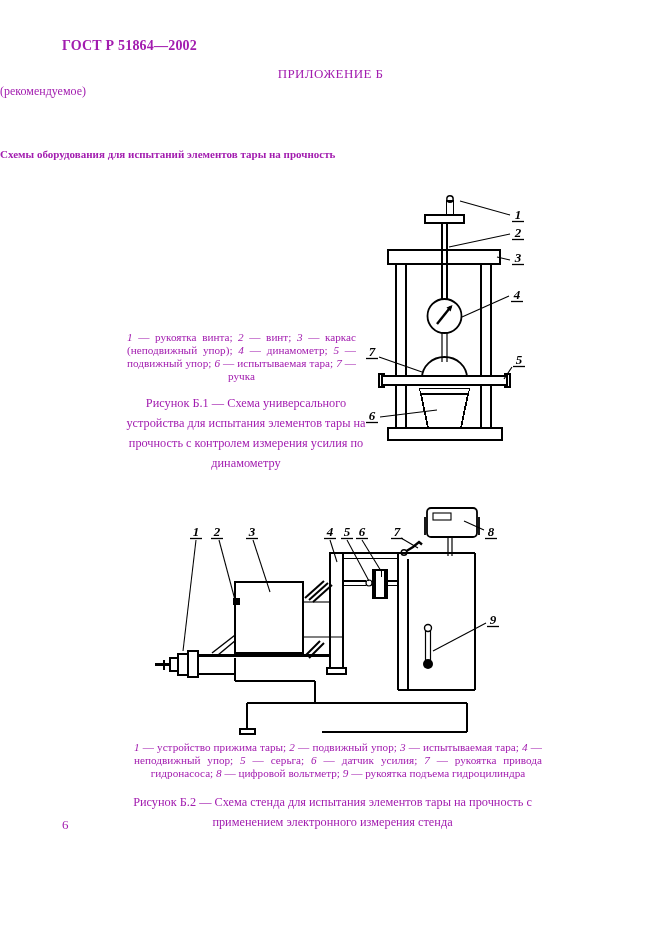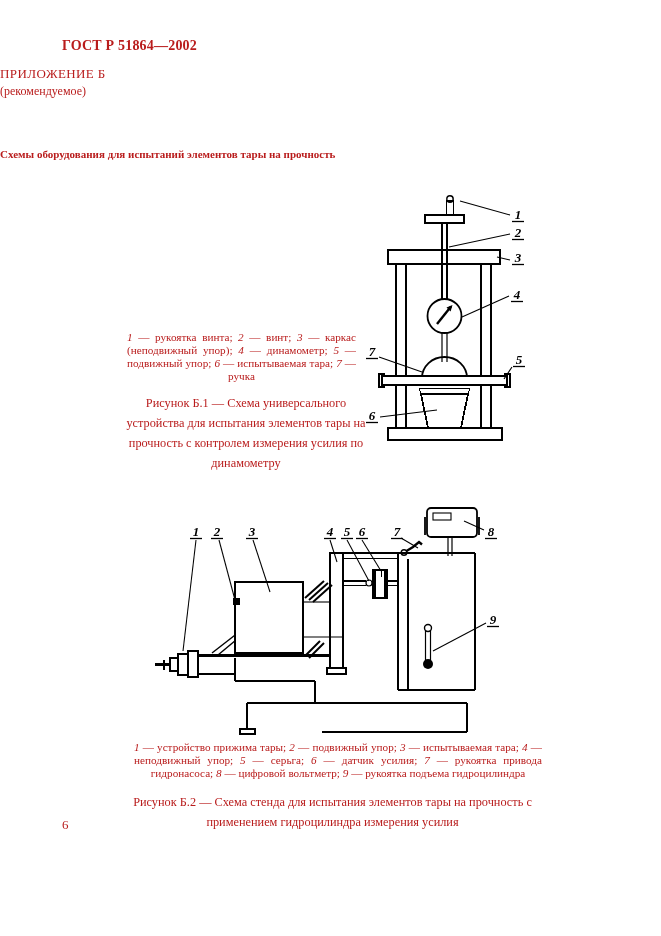--- a/index.html
+++ b/index.html
@@ -1,22 +1,22 @@
 <!DOCTYPE html>
 <html><head>
 <meta charset="utf-8">
 <style>
   html,body{margin:0;padding:0;background:#fff;}
   .page{
     position:relative;width:661px;height:936px;background:#ffffff;
-    font-family:"Liberation Serif","DejaVu Serif",serif;color:#b91c1c;overflow:hidden;
+    font-family:"Liberation Serif","DejaVu Serif",serif;color:#a21caf;overflow:hidden;
   }
   .abs{position:absolute;}
   .std-header{left:62px;top:38px;font-size:14px;font-weight:bold;letter-spacing:.2px;}
-  .appendix{left:0;top:66px;width:661px;font-size:13px;letter-spacing:.4px;}
+  .appendix{left:0;top:66px;width:661px;text-align:center;font-size:13px;letter-spacing:.4px;}
   .appendix-note{left:0;top:84px;width:661px;text-align:left;font-size:12px;}
   .section-title{left:0;top:148px;width:661px;text-align:left;font-size:11px;font-weight:bold;}
   .legend{font-size:11.2px;line-height:13px;text-align:justify;text-align-last:center;margin:0;}
   .legend i{font-style:italic;}
   .legend-b1{left:127px;top:331px;width:229px;}
   .legend-b2{left:134px;top:741px;width:408px;}
   .caption{font-size:12.3px;line-height:20px;text-align:center;margin:0;}
   .caption-b1{left:120px;top:393px;width:252px;}
   .caption-b2{left:115px;top:792px;width:435px;}
   .page-number{left:62px;top:817px;font-size:13px;}
@@ -232,16 +232,16 @@
         <line x1="341" y1="538.5" x2="353" y2="538.5"></line>
         <line x1="356" y1="538.5" x2="368" y2="538.5"></line>
         <line x1="391" y1="538.5" x2="403" y2="538.5"></line>
         <line x1="485" y1="538.5" x2="497" y2="538.5"></line>
         <line x1="487" y1="626.5" x2="499" y2="626.5"></line>
       </g>
     </g>
   </svg>
 
   <p class="abs legend legend-b2"><i>1</i> — устройство прижима тары; <i>2</i> — подвижный упор; <i>3</i> — испытываемая тара; <i>4</i> — неподвижный упор; <i>5</i> — серьга; <i>6</i> — датчик усилия; <i>7</i> — рукоятка привода гидронасоса; <i>8</i> — цифровой вольтметр; <i>9</i> — рукоятка подъема гидроцилиндра</p>
-  <p class="abs caption caption-b2">Рисунок Б.2 — Схема стенда для испытания элементов тары на прочность с применением гидроцилиндра измерения усилия</p>
+  <p class="abs caption caption-b2">Рисунок Б.2 — Схема стенда для испытания элементов тары на прочность с применением электронного измерения стенда</p>
 
   <div class="abs page-number">6</div>
 </div>
 
 </body></html>

